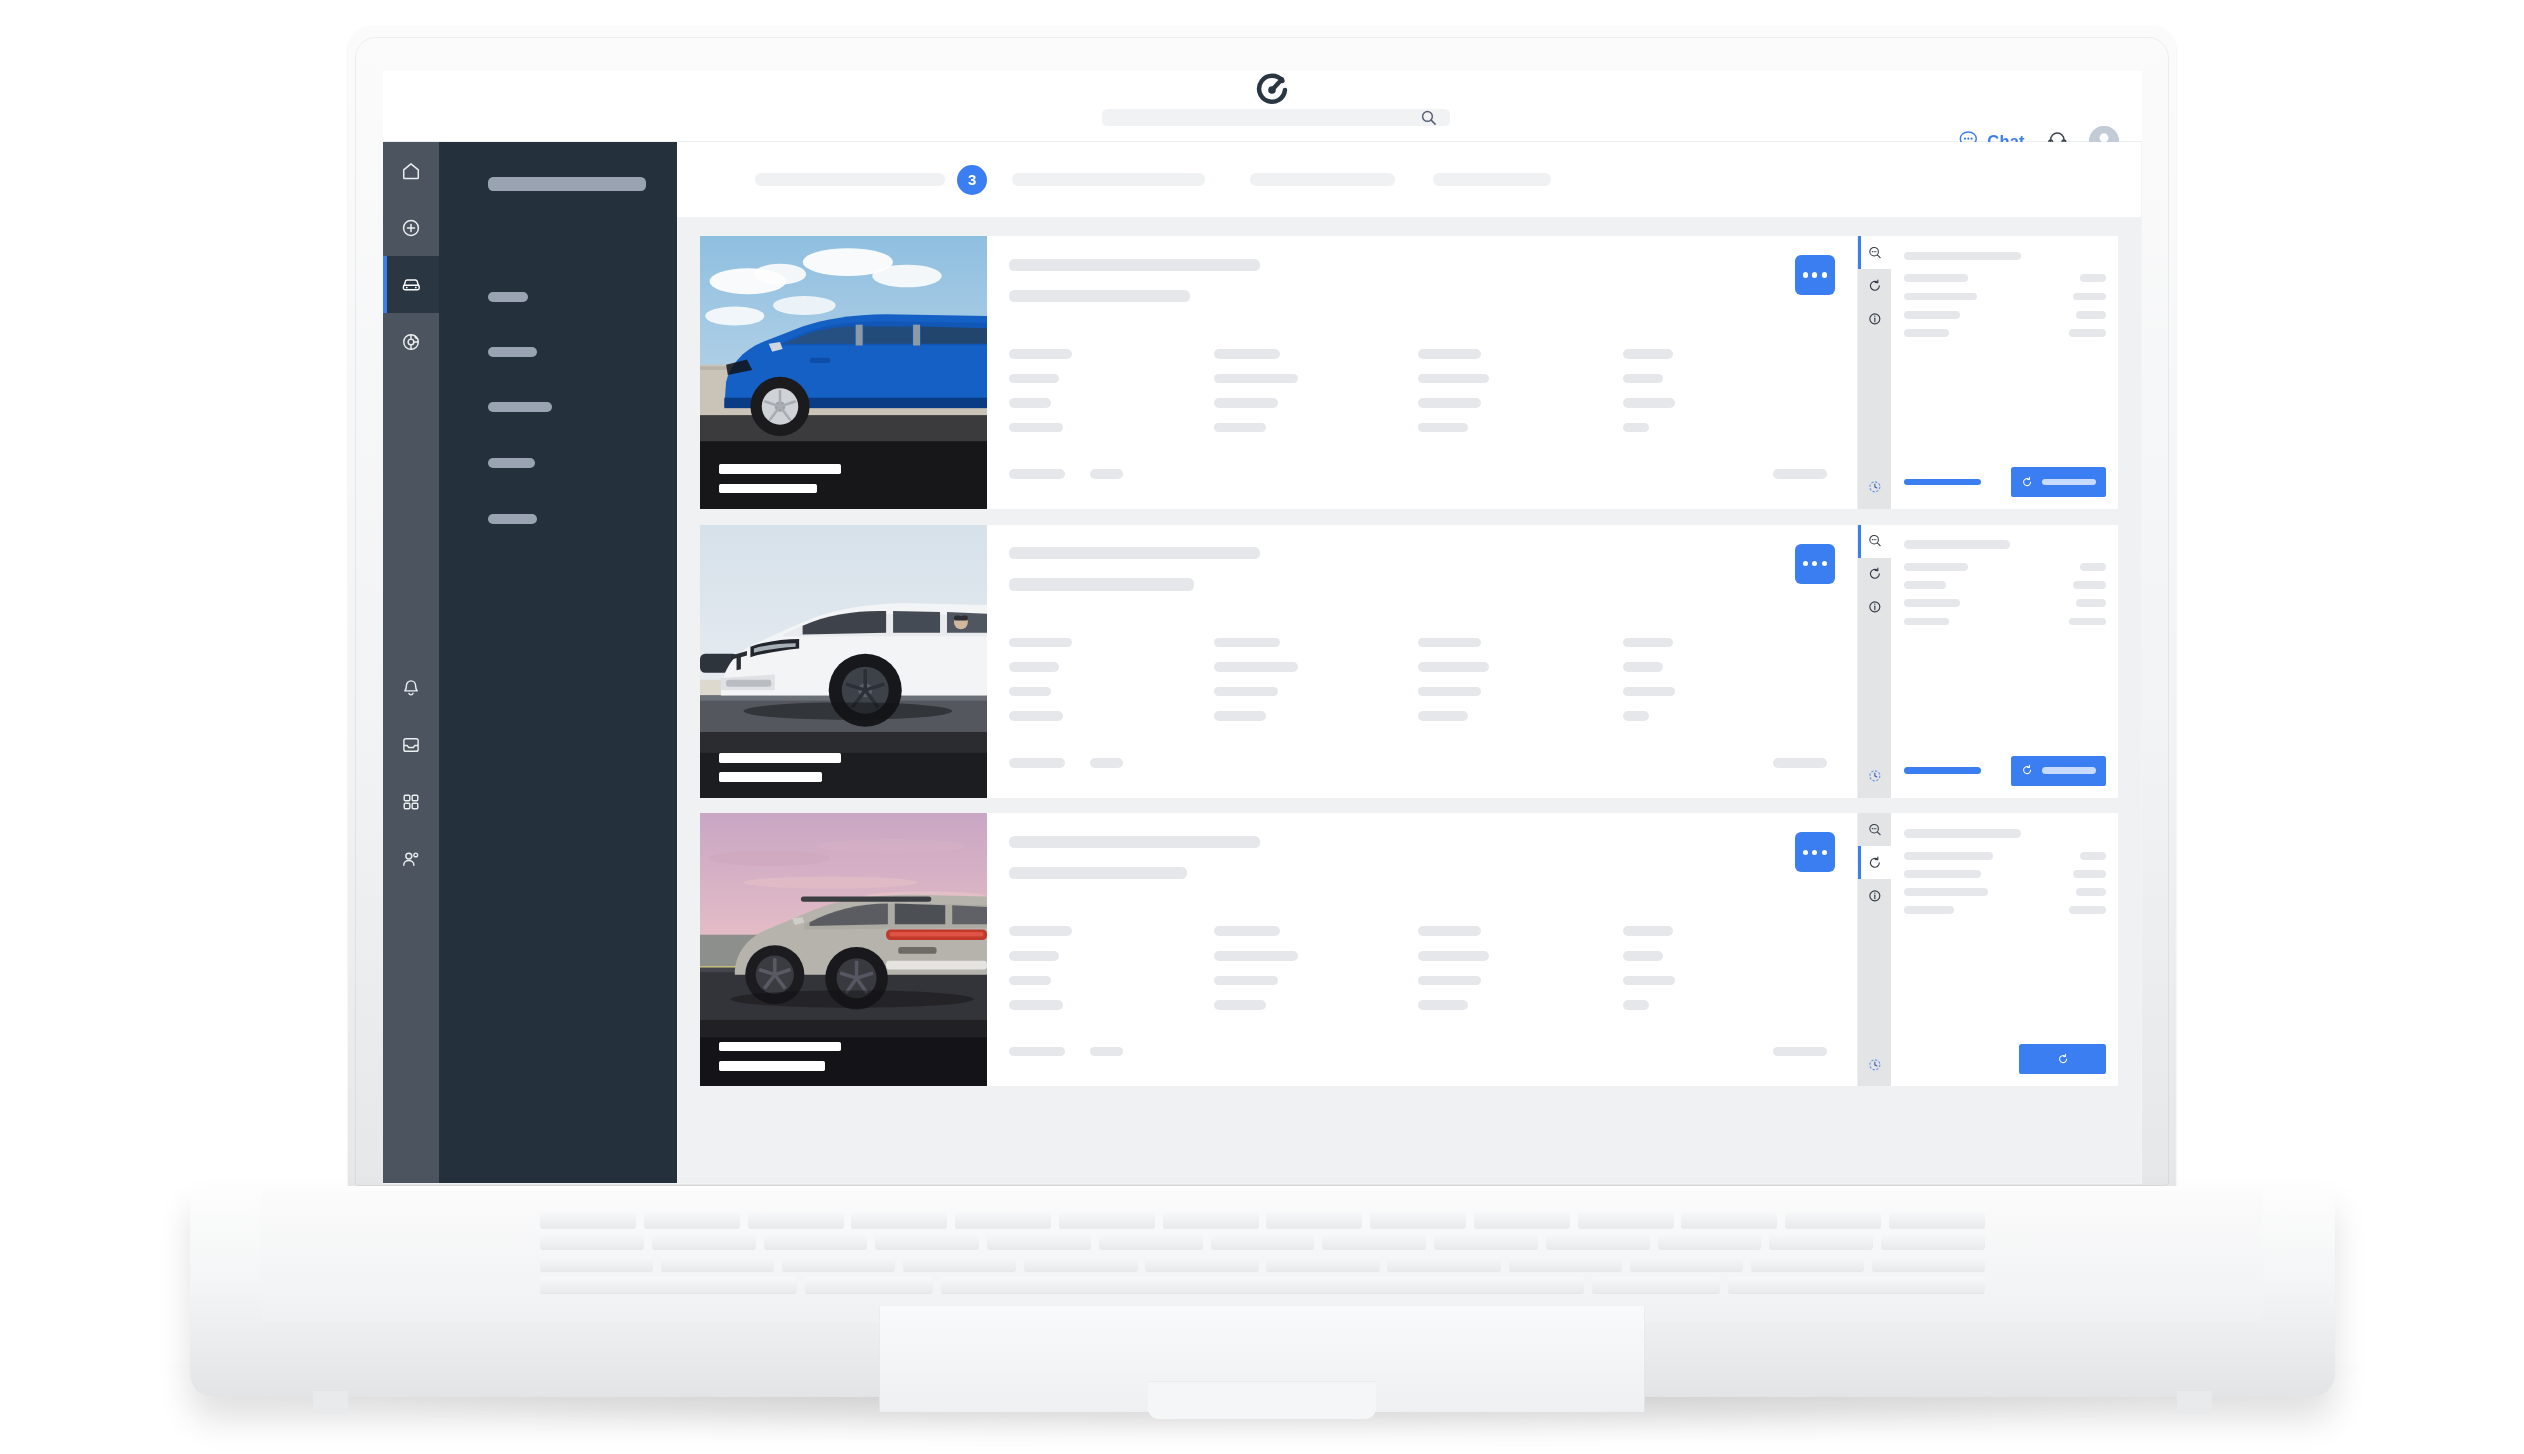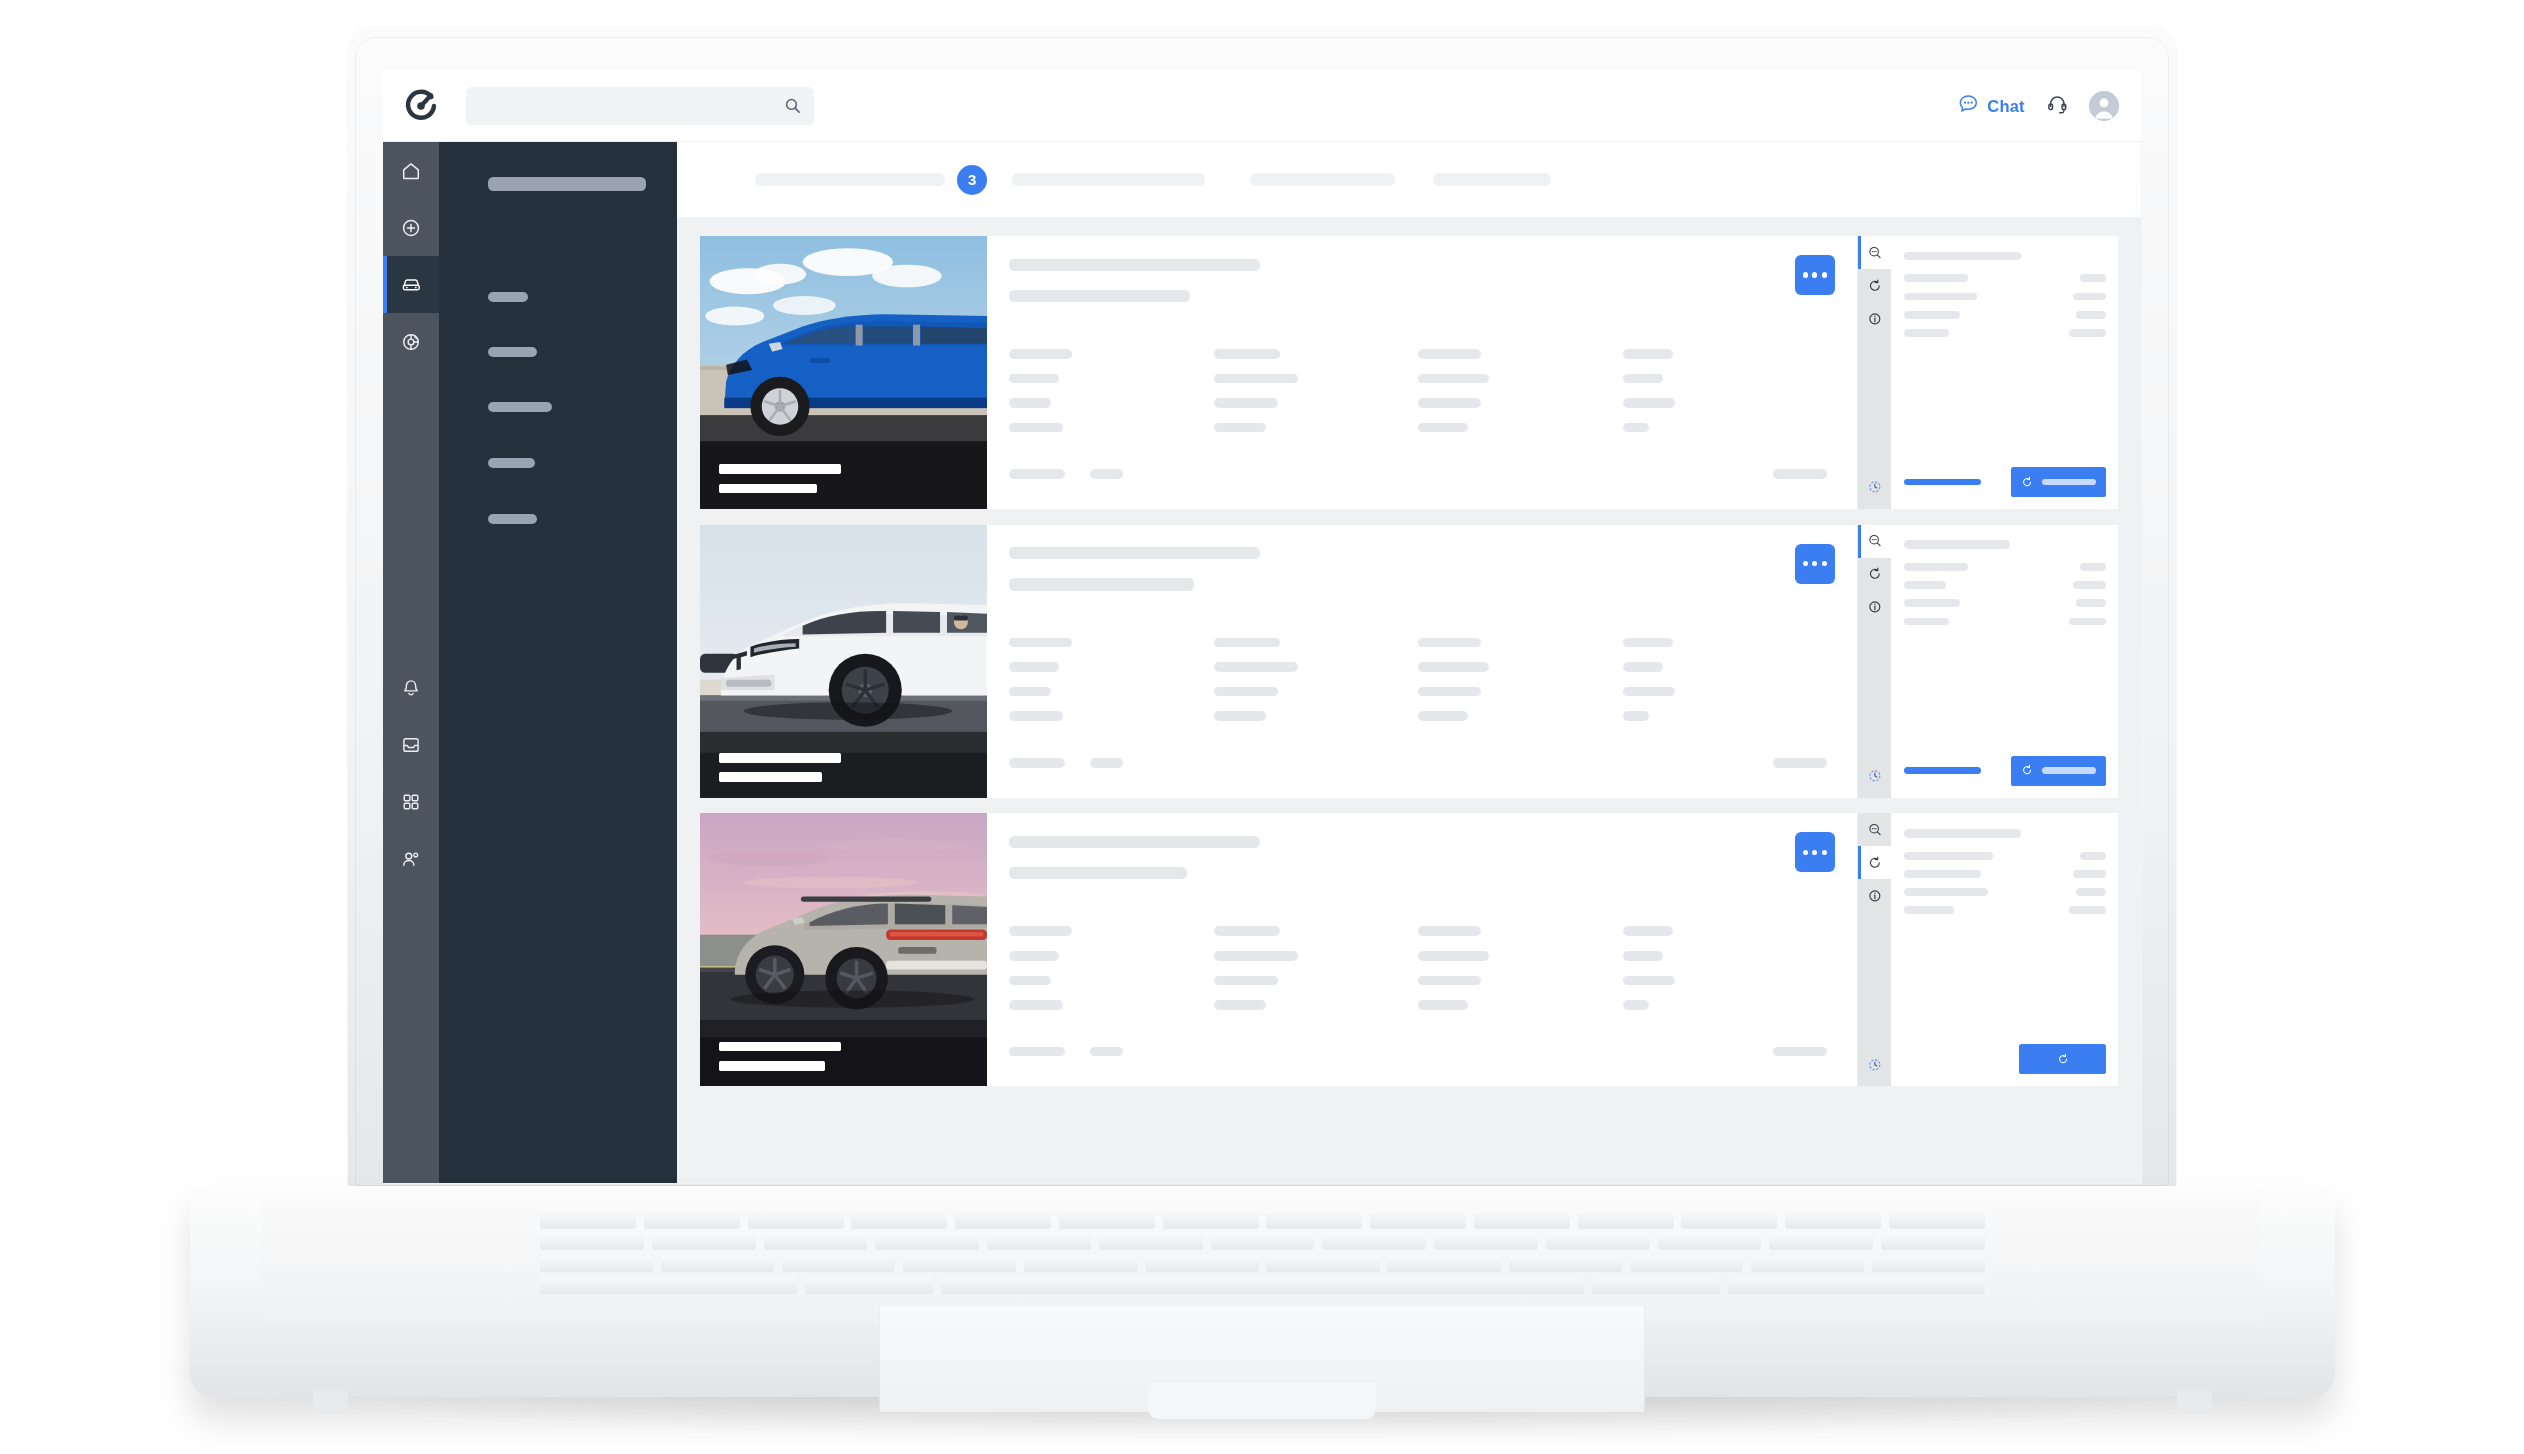--- a/index.html
+++ b/index.html
@@ -69,20 +69,21 @@
           background:#e9eaec; border-radius:0 0 7px 7px; }
 
   
   #app { position:relative; width:1759px; height:1113px; background:#f3f4f6; }
 
   
   #topbar {
     position:absolute; left:0; top:0; width:1759px; height:71px;
     background:#ffffff; display:flex; align-items:center;
     border-bottom:0.9px solid #eceef0;
+    flex-direction:column;
   }
   #brand-logo { margin-left:19px; width:38px; height:38px; flex:0 0 38px; }
   #search-box {
     margin-left:26px; width:348px; height:38px; background:#f1f2f4;
     border-radius:5.2px; display:flex; align-items:center; padding:0 12.2px;
     border:none;
   }
   #search-input {
     flex:1; border:none; background:transparent; outline:none;
     font-size:12.2px; color:#3b4453; font-family:"Liberation Sans", sans-serif;

